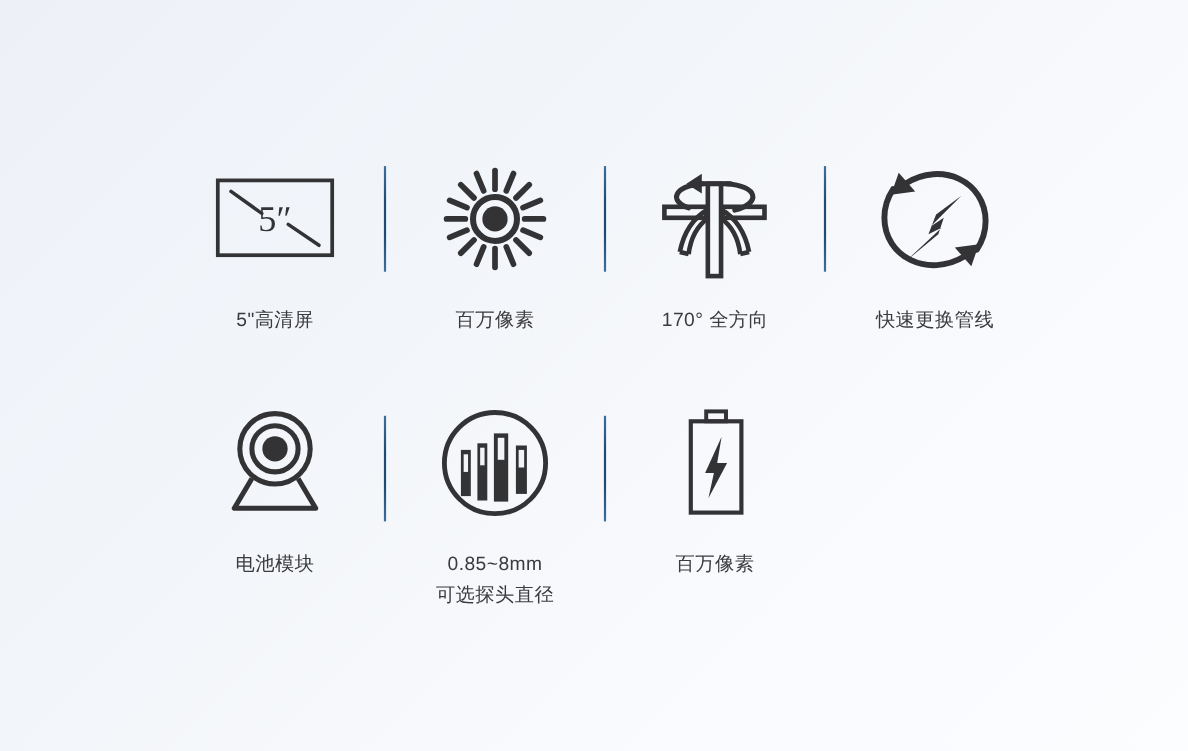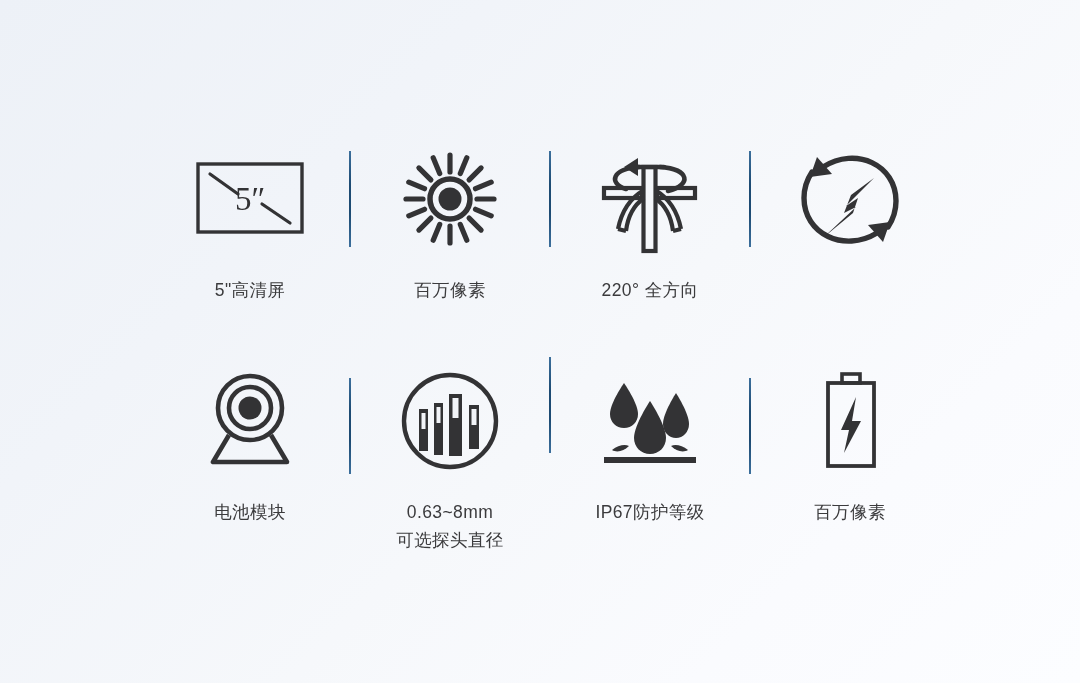--- a/index.html
+++ b/index.html
@@ -148,34 +148,35 @@
             <rect x="59" y="45" width="38" height="10" stroke="#333335" stroke-width="4.2" fill="none"></rect>
 
             <path d="M46 47 C 34 54, 24 66, 20 86" stroke="#333335" stroke-width="4.2" fill="none"></path>
             <path d="M46 55 C 36 62, 30 72, 28 88" stroke="#333335" stroke-width="4.2" fill="none"></path>
             <path d="M20 86 L 28 88" stroke="#333335" stroke-width="4.2"></path>
             <path d="M57 47 C 69 54, 79 66, 83 86" stroke="#333335" stroke-width="4.2" fill="none"></path>
             <path d="M57 55 C 67 62, 73 72, 75 88" stroke="#333335" stroke-width="4.2" fill="none"></path>
             <path d="M83 86 L 75 88" stroke="#333335" stroke-width="4.2"></path>
           </svg>
         </div>
-        <div class="feature-label">220° 全方向</div>
+        <div class="feature-label">170° 全方向</div>
       </div>
 
       <div class="feature-cell">
         <div class="divider"></div>
         <div class="icon-box">
           <svg width="108" height="104" viewBox="0 0 108 104" fill="none">
             <path d="M27 20 C 60 -1, 100 18, 100 54 C 100 66, 96 74, 92 80" stroke="#333335" stroke-width="5.4" fill="none" stroke-linecap="round"></path>
             <polygon points="21,10 36,27 14,30" fill="#333335"></polygon>
             <path d="M81 86 C 48 106, 8 87, 8 51 C 8 39, 12 31, 16 25" stroke="#333335" stroke-width="5.4" fill="none" stroke-linecap="round"></path>
             <polygon points="87,95 72,78 94,75" fill="#333335"></polygon>
             <polygon points="78,31 50,59 62,51 57,66 28,90 60,60 48,66 55,48" fill="#333335"></polygon>
           </svg>
         </div>
+        <div class="feature-label">快速更换管线</div>
       </div>
 
     </div>
 
     <div class="feature-row row-2">
 
       <div class="feature-cell">
         <div class="icon-box">
           <svg width="100" height="98" viewBox="0 0 100 98" fill="none">
             <circle cx="50" cy="36" r="32" stroke="#333335" stroke-width="4.6" fill="none"></circle>
@@ -200,40 +201,24 @@
               <rect x="69" y="34" width="10" height="44"></rect>
             </g>
             <g fill="#f2f4f8">
               <rect x="21.5" y="42" width="4" height="16"></rect>
               <rect x="36.5" y="36" width="4" height="16"></rect>
               <rect x="52.5" y="27" width="6" height="20"></rect>
               <rect x="71.5" y="38" width="5" height="16"></rect>
             </g>
           </svg>
         </div>
-        <div class="feature-label">0.63~8mm
+        <div class="feature-label">0.85~8mm
 可选探头直径</div>
       </div>
 
-      <div class="feature-cell">
-        <div class="icon-box">
-          <div class="divider" style="top:-5px;"></div>
-          <svg width="104" height="92" viewBox="0 0 104 92" fill="none">
-            <g fill="#333335">
-              <path d="M26 8 C 26 8, 40 28, 40 39 C 40 47, 34 53, 26 53 C 18 53, 12 47, 12 39 C 12 28, 26 8, 26 8 Z"></path>
-              <path d="M52 26 C 52 26, 68 50, 68 63 C 68 72, 61 79, 52 79 C 43 79, 36 72, 36 63 C 36 50, 52 26, 52 26 Z"></path>
-              <path d="M78 18 C 78 18, 91 38, 91 49 C 91 57, 85 63, 78 63 C 71 63, 65 57, 65 49 C 65 38, 78 18, 78 18 Z"></path>
-              <path d="M14 75 C 20 70, 27 69, 31 71 C 26 76, 19 78, 14 75 Z"></path>
-              <path d="M90 75 C 84 70, 77 69, 73 71 C 78 76, 85 78, 90 75 Z"></path>
-            </g>
-            <rect x="6" y="82" width="92" height="6" fill="#333335"></rect>
-          </svg>
-        </div>
-        <div class="feature-label">IP67防护等级</div>
-      </div>
 
       <div class="feature-cell">
         <div class="divider"></div>
         <div class="icon-box">
           <svg width="70" height="100" viewBox="0 0 70 100" fill="none">
             <rect x="27" y="3" width="18" height="9" stroke="#333335" stroke-width="3.6" fill="none"></rect>
             <rect x="13" y="12" width="46" height="83" stroke="#333335" stroke-width="3.8" fill="none"></rect>
             <polygon points="41,26 26,59 34,59 29,82 46,50 37,50" fill="#333335"></polygon>
           </svg>
         </div>

